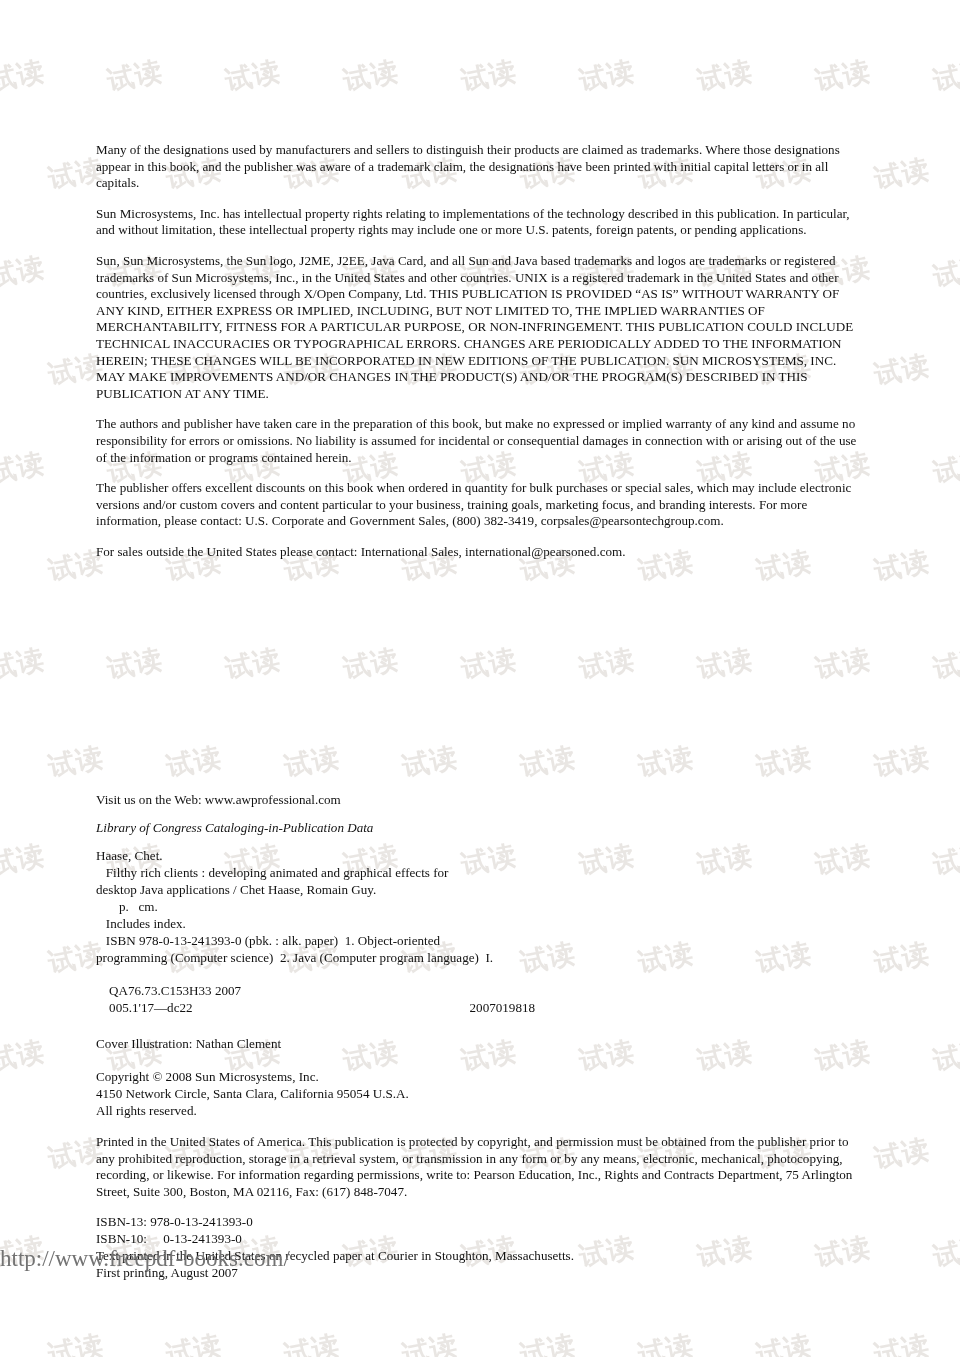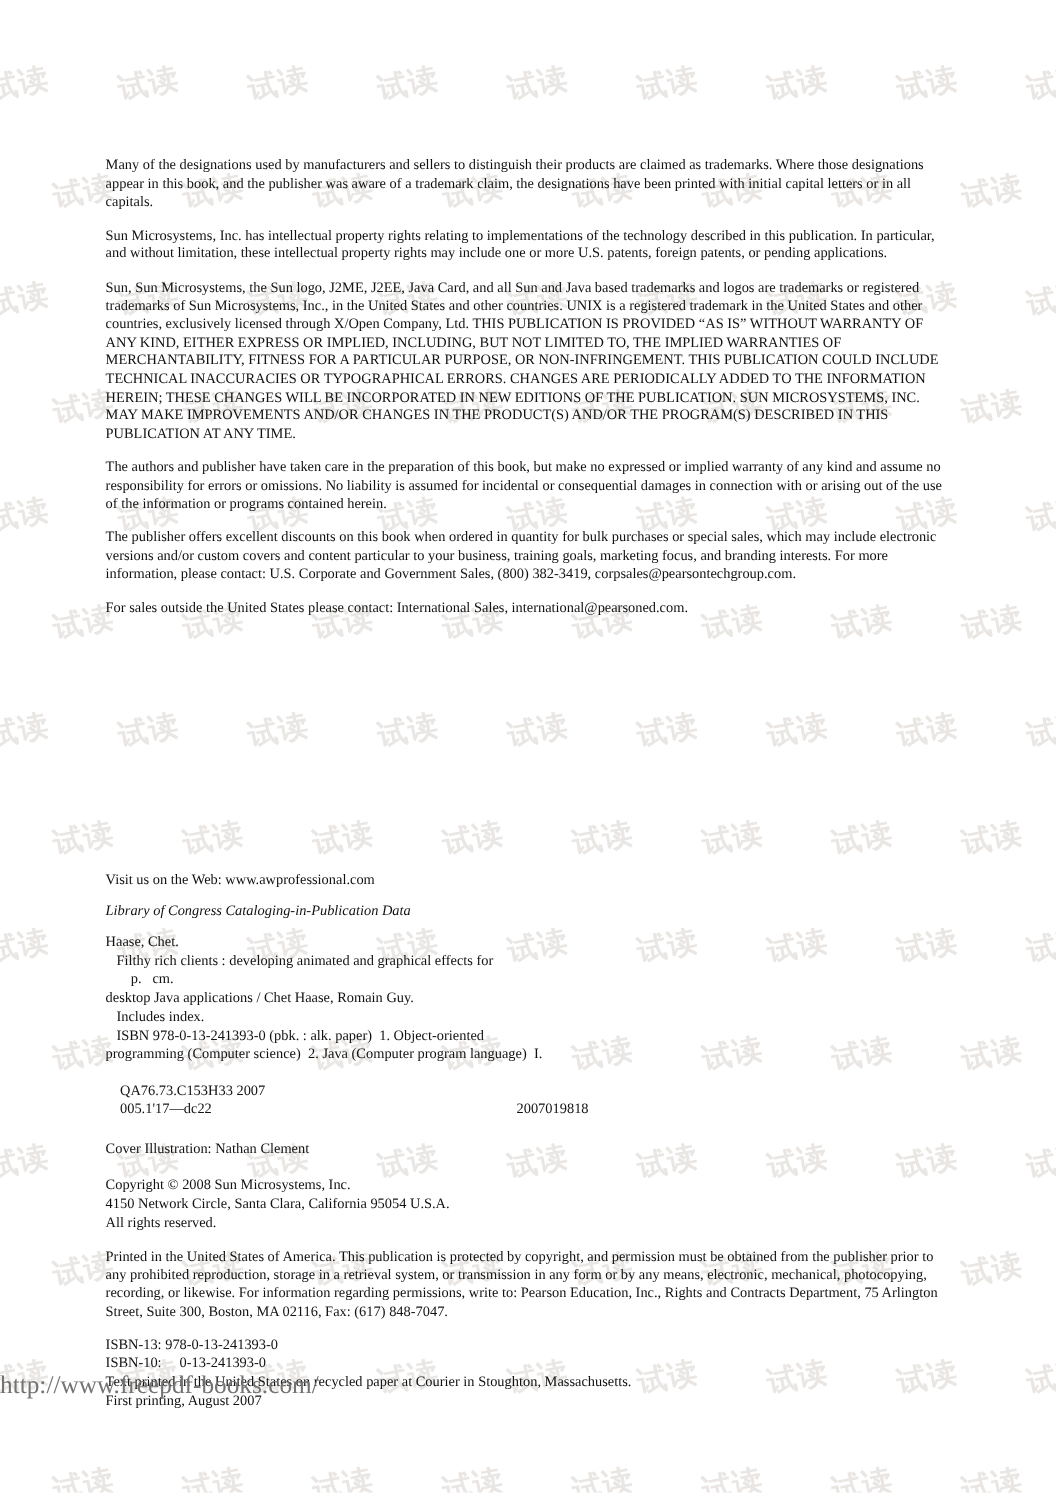--- a/index.html
+++ b/index.html
@@ -242,22 +242,22 @@
     <div class="block narrow">
 
       <div class="line">Visit us on the Web: www.awprofessional.com</div>
       <div class="gap-11"></div>
 
       <div class="line italic">Library of Congress Cataloging-in-Publication Data</div>
       <div class="gap-11"></div>
 
       <div class="line">Haase, Chet.</div>
       <div class="line">   Filthy rich clients : developing animated and graphical effects for</div>
+      <div class="line">desktop Java applications / Chet Haase, Romain Guy.</div>
       <div class="line">       p.   cm.</div>
-      <div class="line">desktop Java applications / Chet Haase, Romain Guy.</div>
       <div class="line">   Includes index.</div>
       <div class="line">   ISBN 978-0-13-241393-0 (pbk. : alk. paper)  1. Object-oriented</div>
       <div class="line">programming (Computer science)  2. Java (Computer program language)  I.</div>
 
       <div class="gap-16"></div>
 
       <div class="line">    QA76.73.C153H33 2007</div>
       <div class="cip-row">
         <span class="line">    005.1'17—dc22</span>
         <span class="line lcn">2007019818</span>

